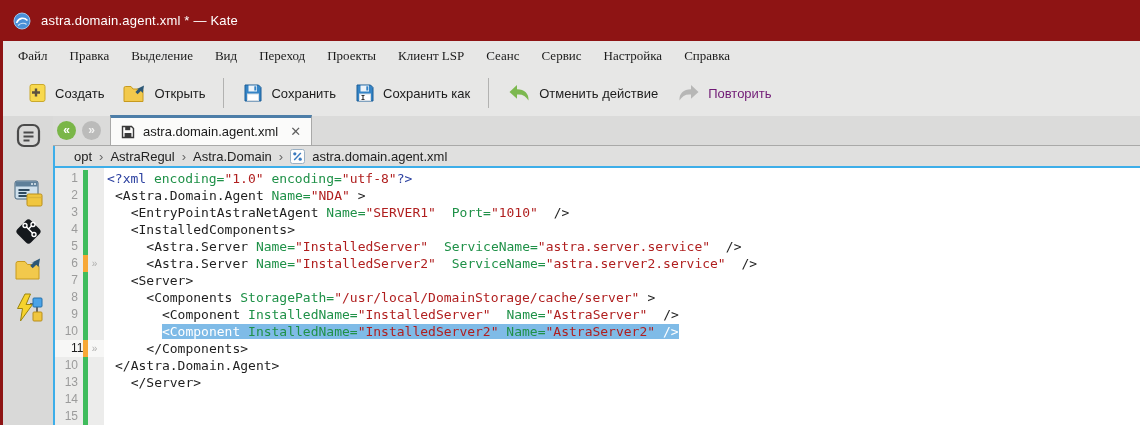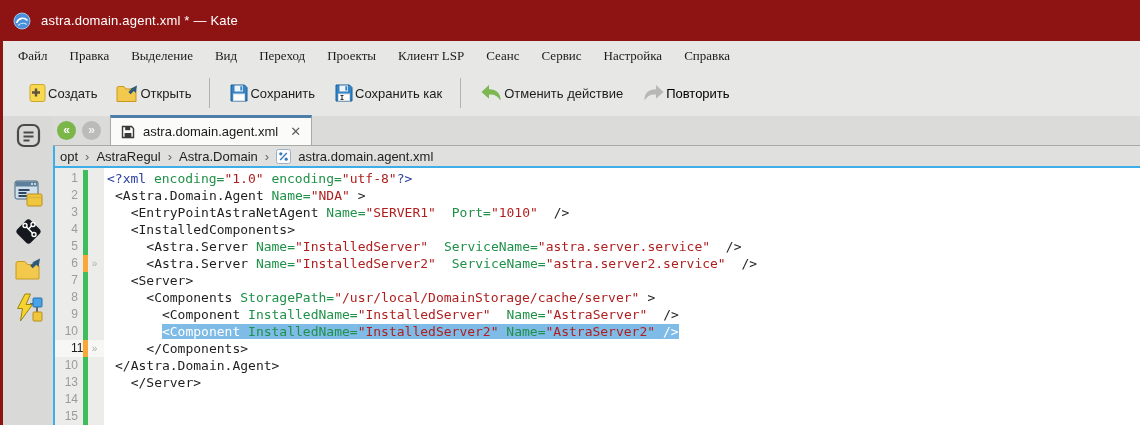--- a/index.html
+++ b/index.html
@@ -11,22 +11,22 @@
   .titlebar{ height:41px; margin-left:-3px; background:var(--titlebar,#8e1414); color:#fff;
              display:flex; align-items:center; padding-left:13px; gap:10px; }
   .title-text{ font-size:13px; letter-spacing:.2px; }
 
   
   .menubar{ height:29px; background:var(--chrome,#e7e7e6); display:flex; align-items:center; padding-left:4px; }
   .menu-item{ font-size:13px; color:#1b1b1b; padding:0 11px; cursor:default;font-family:Liberation Serif, serif; }
 
   
   .toolbar{ height:46px; background:var(--chrome,#e7e7e6); display:flex; align-items:center; padding-left:14px; }
-  .tbtn{ display:flex; align-items:center; font-size:13px; color:#1c1c1c; padding:5px 9px; }
-  .tbtn.disabled{ color:#000000;justify-content:space-between; }
+  .tbtn{ display:flex; align-items:center; gap:7px; font-size:13px; color:#1c1c1c; padding:5px 9px; }
+  .tbtn.disabled{ color:#701a75;justify-content:space-between; }
   .tbtn.disabled svg path{ fill:#b7b7b6 !important; stroke:none; }
   .tsep{ width:1px; height:30px; background:#b2b2b1; margin:0 9px; }
 
   
   .main{ display:flex; height:317px; }
   .sidebar{ width:50px; background:var(--sidebar,#d9d9d8); display:flex; flex-direction:column;
             align-items:center; padding-top:4px; flex:none; }
   .side-btn{ width:34px; height:30px; display:flex; align-items:center; justify-content:center; }
   .side-btn.first{ margin-bottom:20px; }
   .side-btn + .side-btn{ margin-top:8px; }
@@ -41,21 +41,21 @@
   .navbtn.prev{ background:#7ab648; }
   .navbtn.next{ background:#bbbbba; color:#f2f2f1; }
   .tab{ margin-left:9px; height:30px; background:#fbfbfa; border-top:3px solid var(--tabaccent,#4d7ea8);
         border-left:1px solid #a9a9a8; border-right:1px solid #a9a9a8; display:flex; align-items:center;
         gap:8px; padding:0 10px; font-size:13px; color:#1a1a1a; }
   .tab-close{ color:#5f5f5f; font-size:13px; margin-left:4px; }
 
   
   .viewspace{ flex:1; display:flex; flex-direction:column; border-left:2px solid var(--focus,#3daee9); min-height:0; }
   .breadcrumb{ height:20px; background:var(--crumb,#e0e0df); display:flex; align-items:center;
-               gap:7px; padding-left:5px; font-size:13px; color:#222; }
+               gap:7px; padding-left:19px; font-size:13px; color:#222; }
   .crumb-sep{ color:#666; font-size:13px; }
   .editor{ flex:1; display:flex; background:#fff; border-top:2px solid var(--focus,#3daee9); overflow:hidden; }
 
   .gutter{ width:49px; background:var(--gutter,#ececeb); flex:none; padding-top:2px; }
   .grow{ display:flex; height:17px; align-items:stretch; }
   .grow.cur{ background:#f7f7f6; }
   .lnum{ width:26px; text-align:right; font-size:12px; color:var(--gutternum,#9b9b9b);
          line-height:17px; padding-right:3px; }
   .grow.cur .lnum{ color:#1c1c1c;padding-left:16px; }
   .lmark{ width:5px; margin-left:2px; }

